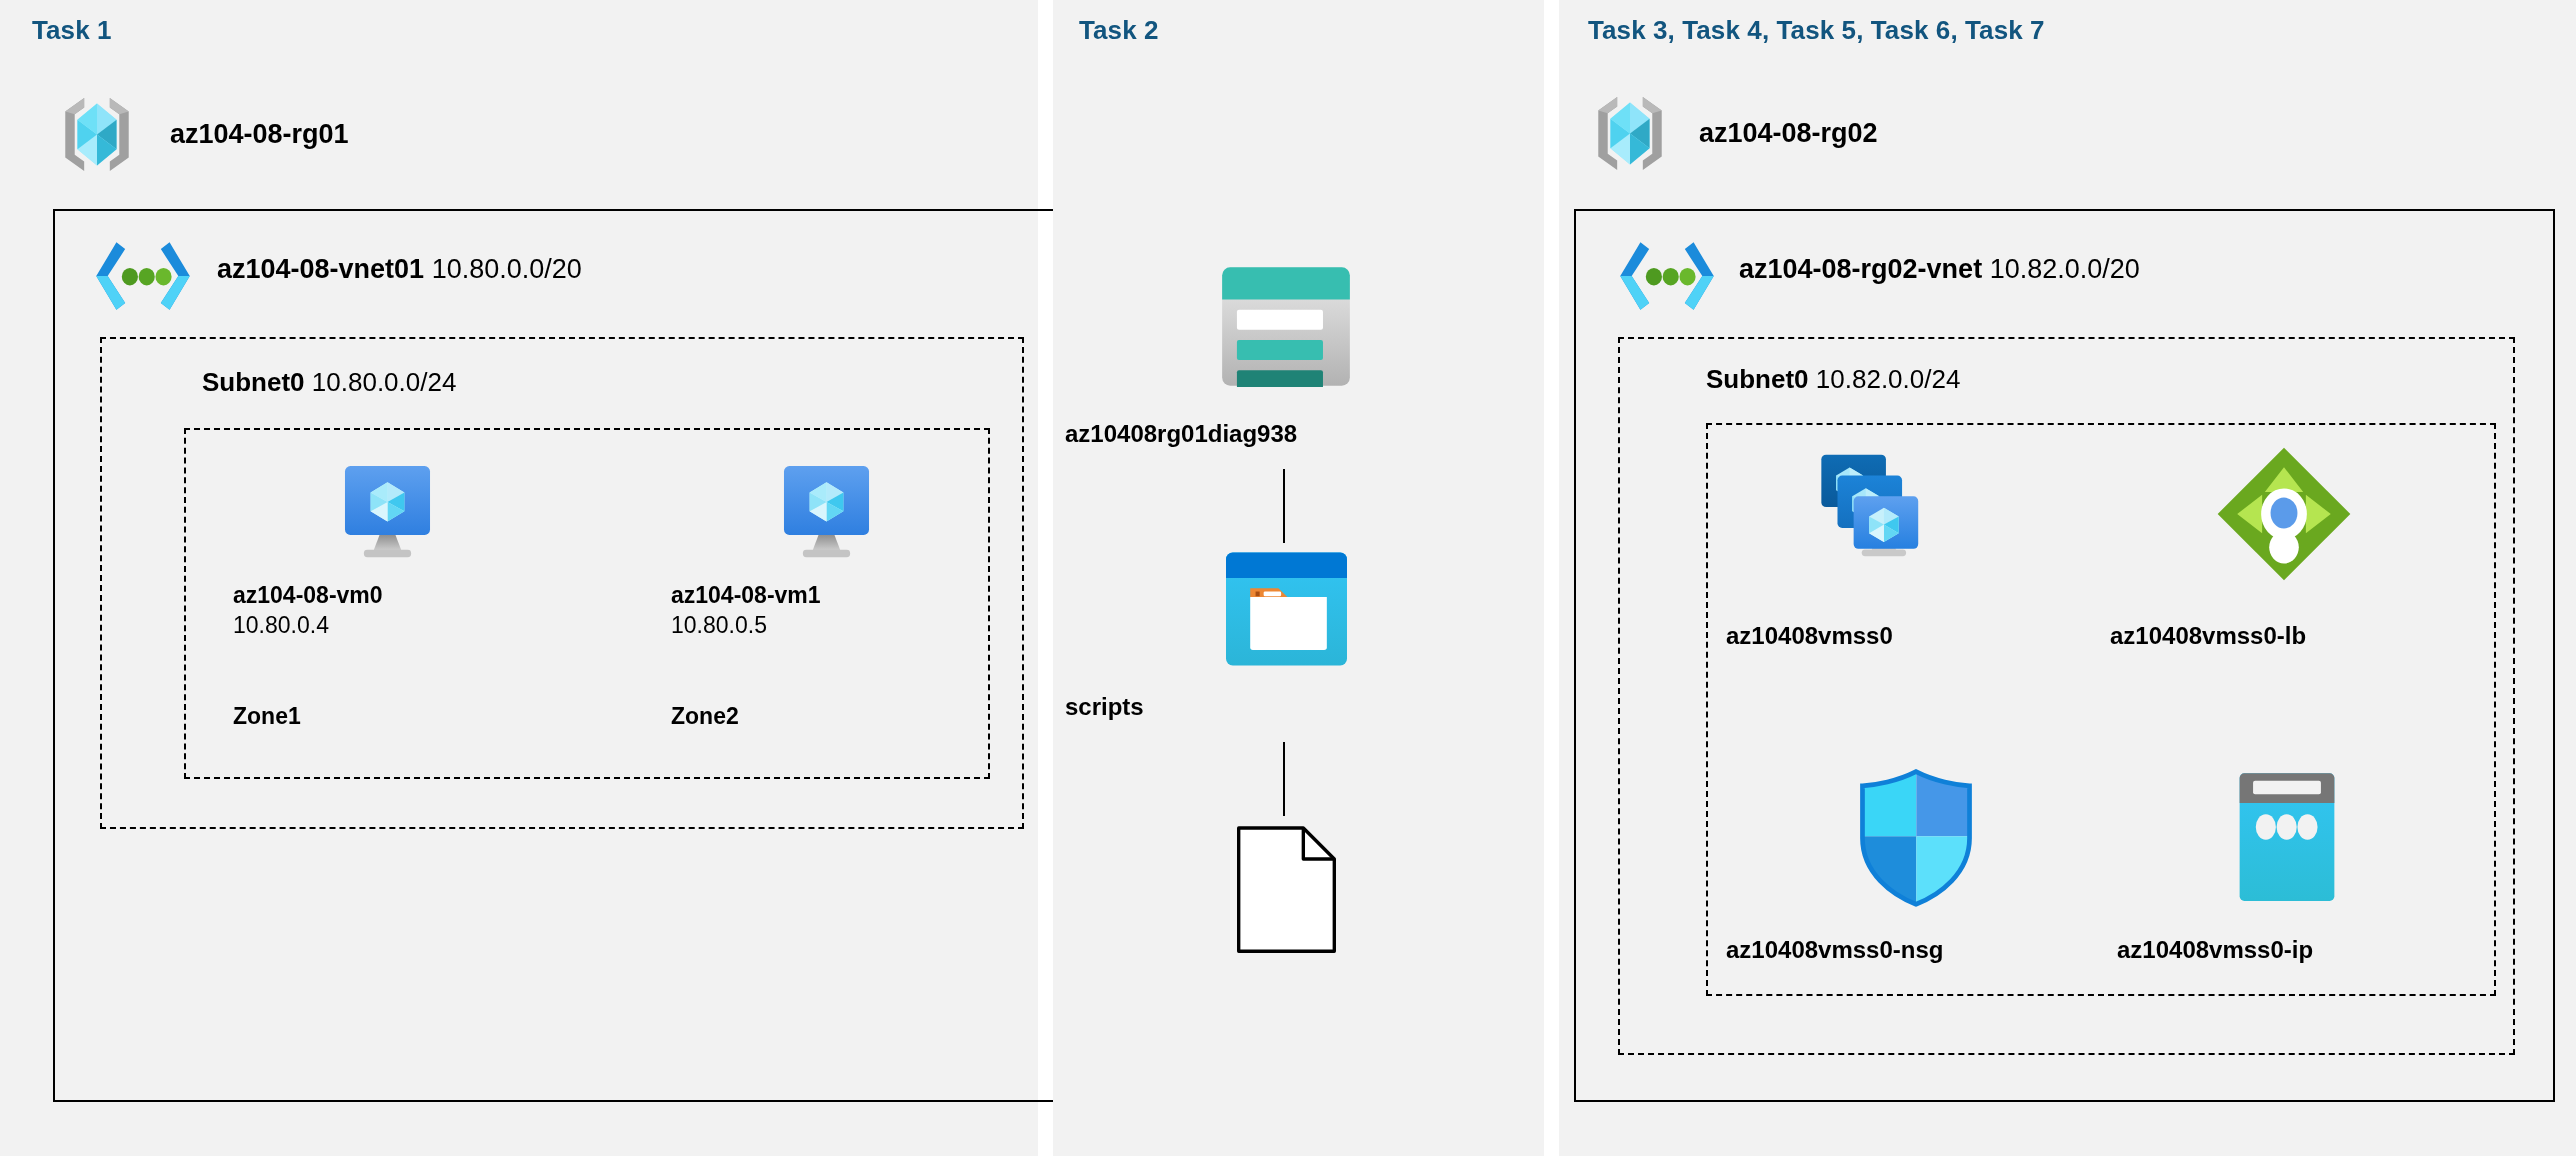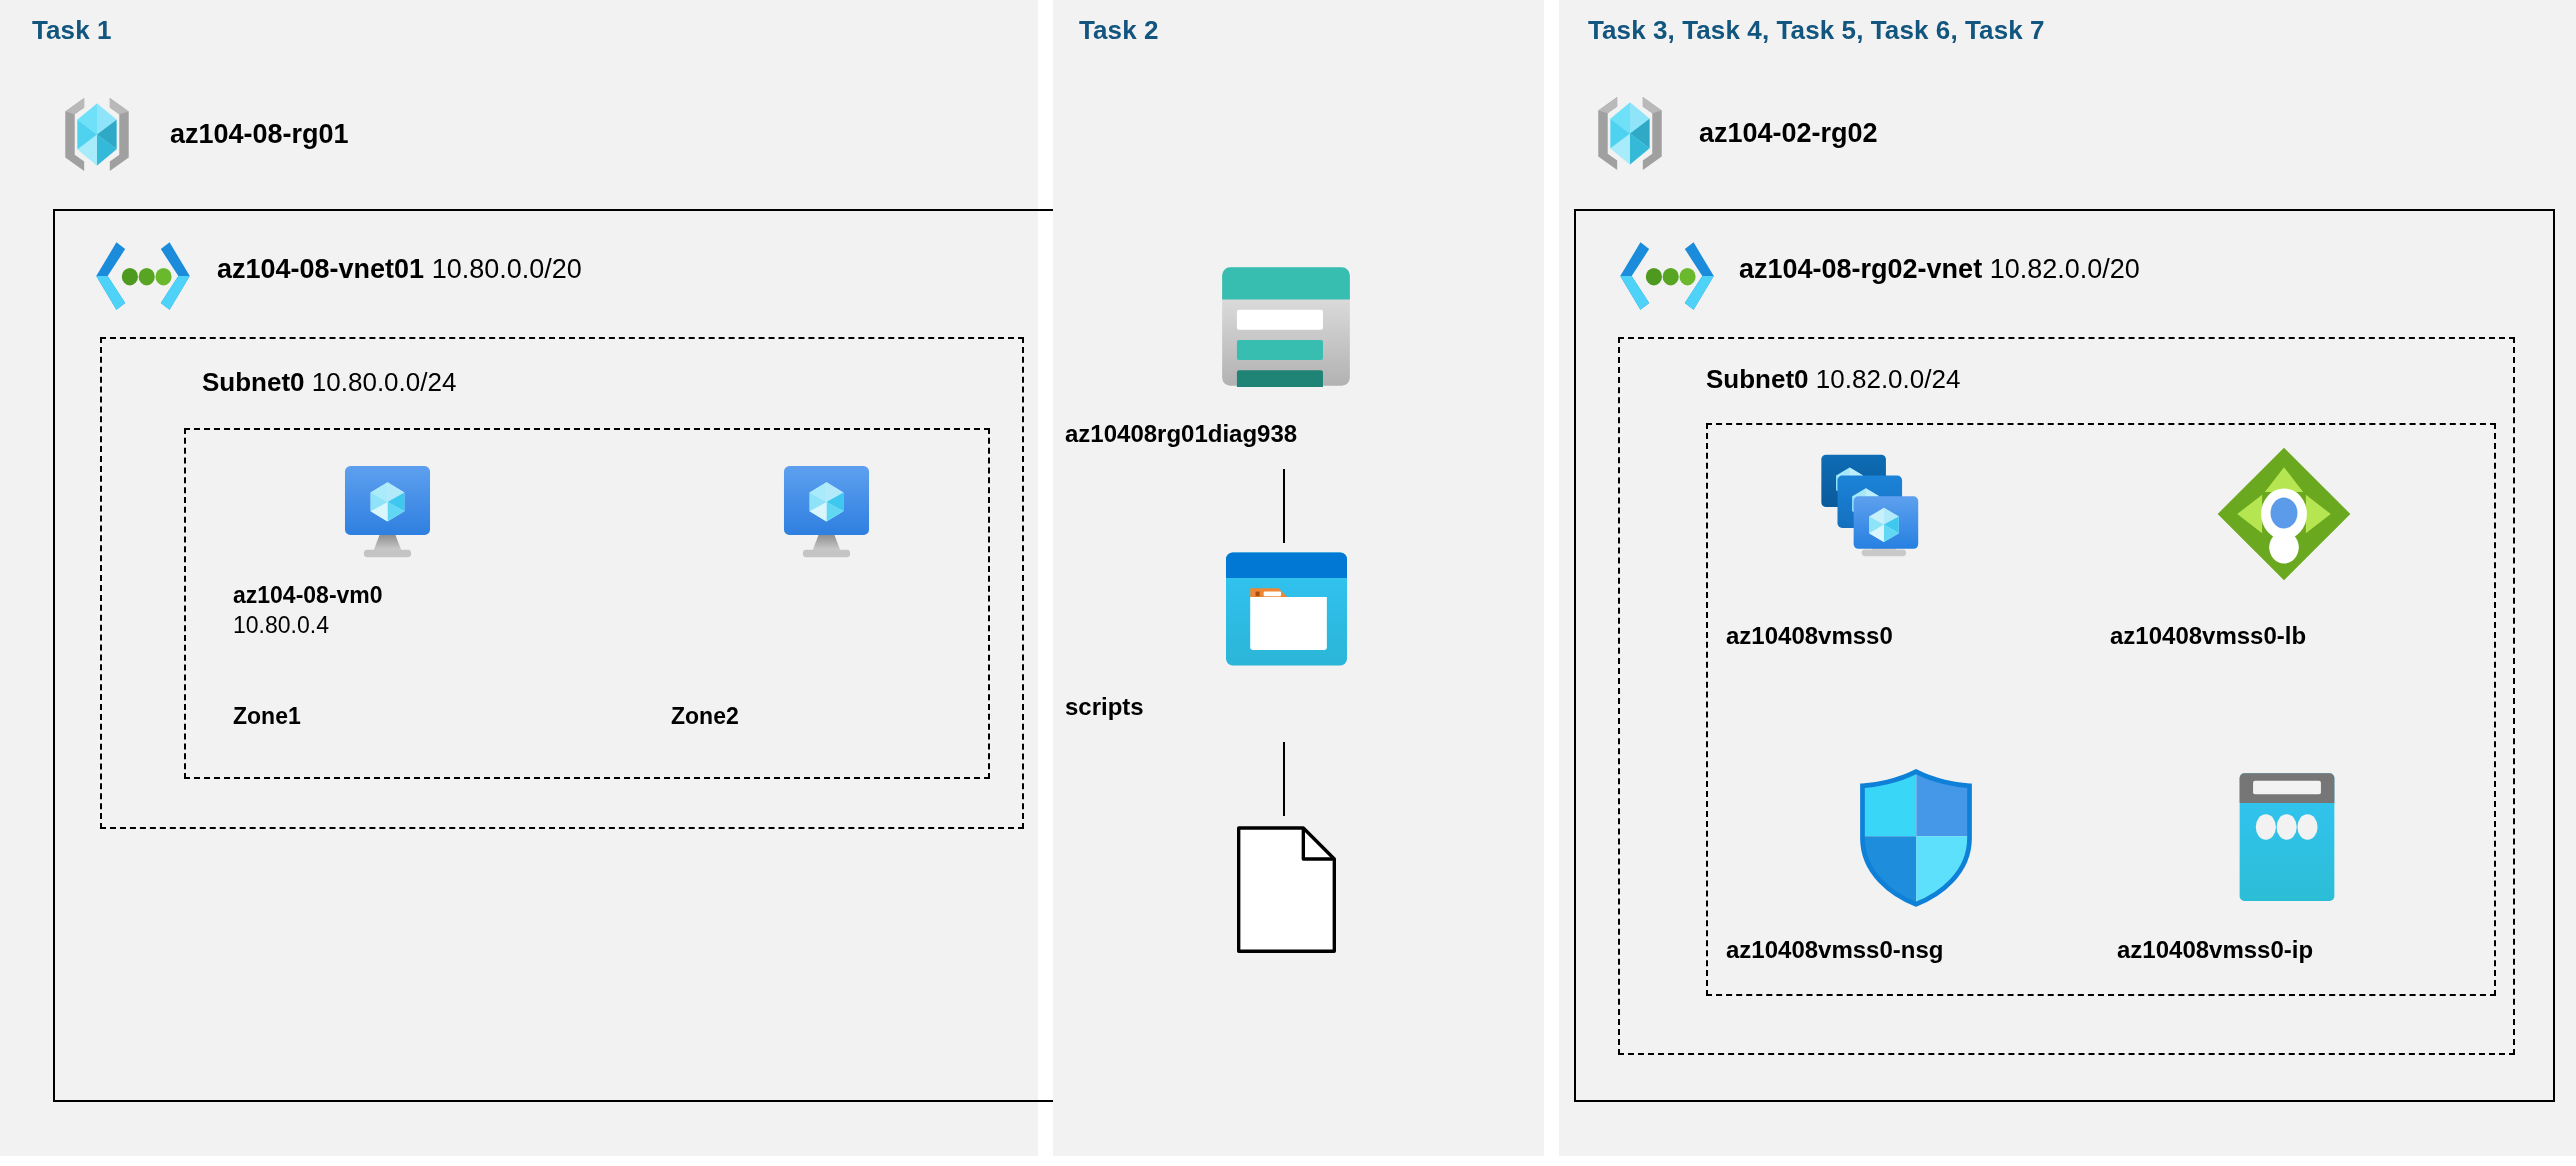--- a/index.html
+++ b/index.html
@@ -136,20 +136,24 @@
       <rect x="22" y="12" width="126" height="102" rx="8" fill="url(#vmg1)"></rect>
       <path d="M85 36 L110 51 L110 79 L85 94 L60 79 L60 51 Z" fill="#c7f0fb"></path>
       <path d="M85 36 L110 51 L85 65 Z" fill="#b3eafb"></path>
       <path d="M85 65 L110 51 L110 79 Z" fill="#3fc8ef"></path>
       <path d="M85 65 L110 79 L85 94 Z" fill="#62d7f4"></path>
       <path d="M85 65 L85 94 L60 79 Z" fill="#d9f6fd"></path>
       <path d="M85 65 L60 79 L60 51 Z" fill="#8ee3f8"></path>
       <path d="M85 36 L60 51 L85 65 Z" fill="#a9ebfb"></path>
     </svg>
   </div>
+  <div class="node-label" style="left:671px;top:580px;width:310px;">
+    <div>az104-08-vm1</div>
+    <div class="node-sub">10.80.0.5</div>
+  </div>
   <div class="node-label node-zone" style="left:671px;top:701px;width:310px;">
     <div>Zone2</div>
   </div>
 
   <div class="panel" style="left:1053px;top:0px;width:491px;height:1156px;"></div>
 
   <div class="task-label" style="left:1079px;top:15px;">Task 2</div>
 
   <div class="icon ico-stg" style="left:1222px;top:266px;width:128px;height:121px;">
     <svg viewBox="0 0 190 180">
@@ -214,21 +218,21 @@
       <path d="M65 14 L94 38 L94 82 L65 106 L36 82 L36 38 Z" fill="#9fe9fb"></path>
       <path d="M65 14 L94 38 L65 60 Z" fill="#8fe4fa"></path>
       <path d="M65 60 L94 38 L94 82 Z" fill="#2fa9c6"></path>
       <path d="M65 60 L94 82 L65 106 Z" fill="#35b9d8"></path>
       <path d="M65 60 L65 106 L36 82 Z" fill="#a8ecfc"></path>
       <path d="M65 60 L36 82 L36 38 Z" fill="#4fd2ef"></path>
       <path d="M65 14 L36 38 L65 60 Z" fill="#6ee0f7"></path>
     </svg>
   </div>
   <div class="res-title" style="left:1699px;top:118px;">
-    <b>az104-02-rg02</b>
+    <b>az104-08-rg02</b>
   </div>
 
   <div class="vnet-box" style="left:1574px;top:209px;width:981px;height:893px;"></div>
 
   <div class="icon ico-vnet" style="left:1618px;top:239px;width:98px;height:74px;">
     <svg viewBox="0 0 145 110">
       <path d="M33 5 L46 15 L20 55 L46 95 L33 105 L3 55 Z" fill="#1b8bdb"></path>
       <path d="M20 55 L46 95 L33 105 L3 55 Z" fill="#4fd2f7"></path>
       <path d="M112 5 L99 15 L125 55 L99 95 L112 105 L142 55 Z" fill="#1b8bdb"></path>
       <path d="M125 55 L99 95 L112 105 L142 55 Z" fill="#4fd2f7"></path>

